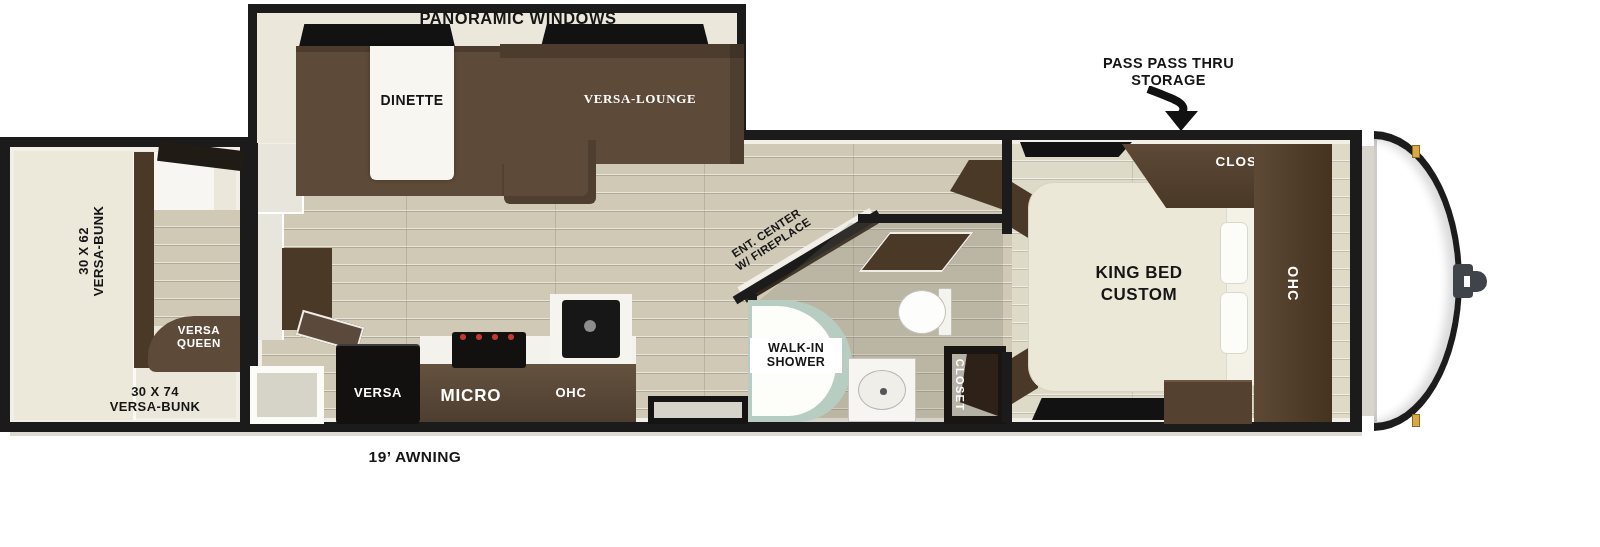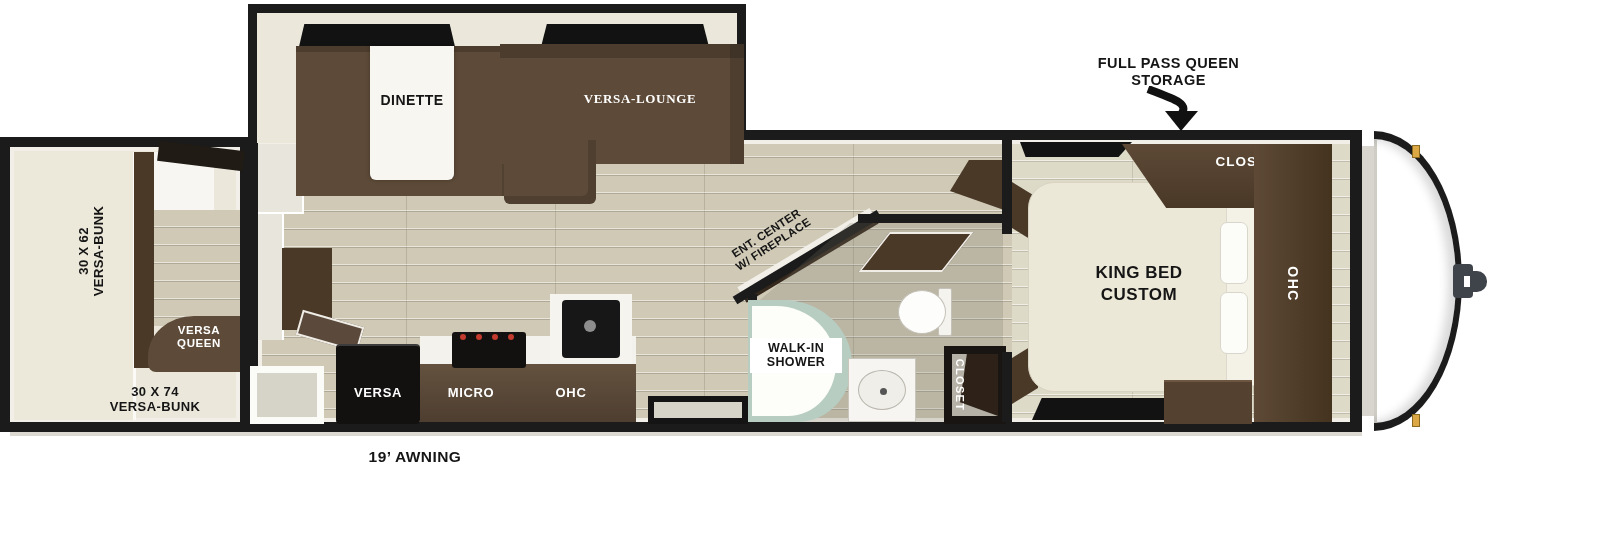--- a/index.html
+++ b/index.html
@@ -48,21 +48,21 @@
     <span class="abs" style="left:40px;top:2px;width:6px;height:6px;border-radius:50%;background:var(--burner-red,#c23b2d);"></span>
     <span class="abs" style="left:56px;top:2px;width:6px;height:6px;border-radius:50%;background:var(--burner-red,#c23b2d);"></span>
   </div>
   <div class="abs" style="left:336px;top:344px;width:84px;height:80px;background:var(--appliance-black,#131110);border-radius:4px;border-top:2px solid #3c3c3c;">
     <div class="lbl-w" style="margin-top:40px;font-size:13px;">VERSA</div>
   </div>
   <div class="abs" style="left:550px;top:294px;width:82px;height:70px;background:#f5f4ef;"></div>
   <div class="abs" style="left:562px;top:300px;width:58px;height:58px;background:#171717;border-radius:4px;">
     <span class="abs" style="left:22px;top:20px;width:12px;height:12px;border-radius:50%;background:#8d8d8d;"></span>
   </div>
-  <div class="lbl-w abs" style="left:428px;top:386px;width:86px;font-size:13px;">MICRO</div>
+  <div class="lbl-w abs" style="left:428px;top:386px;width:86px;font-size:17px;">MICRO</div>
   <div class="lbl-w abs" style="left:528px;top:386px;width:86px;font-size:13px;">OHC</div>
   <div class="abs" style="left:648px;top:396px;width:100px;height:28px;background:#d6d3c9;border:6px solid #141414;"></div>
 
   <div class="abs" style="left:742px;top:286px;width:154px;height:18px;background:#f1efe8;border-bottom:5px solid #35291d;transform:rotate(-31deg);transform-origin:0 50%;"></div>
   <div class="abs wall" style="left:735px;top:296px;width:168px;height:9px;transform:rotate(-31deg);transform-origin:0 50%;"></div>
   <div class="abs lbl" style="left:695px;top:226px;width:150px;font-size:11.5px;transform:rotate(-33deg);">
     <div>ENT. CENTER</div>
     <div>W/ FIREPLACE</div>
   </div>
 
@@ -149,23 +149,24 @@
   </div>
   <div class="abs lbl" style="left:32px;top:236px;width:120px;font-size:13px;transform:rotate(-90deg);">
     <div>30 X 62</div>
     <div>VERSA-BUNK</div>
   </div>
   <div class="abs lbl" style="left:95px;top:385px;width:120px;font-size:13px;">
     <div>30 X 74</div>
     <div>VERSA-BUNK</div>
   </div>
 
+  <div class="abs lbl" style="left:368px;top:9px;width:300px;font-size:16.5px;">PANORAMIC WINDOWS</div>
 
   <div class="abs lbl" style="left:1076px;top:55px;width:185px;font-size:14.5px;line-height:17px;">
-    <div>FULL PASS QUEEN</div>
+    <div>PASS PASS THRU</div>
     <div>STORAGE</div>
   </div>
   <svg class="abs" style="left:1102px;top:86px;" width="160" height="46" viewBox="0 0 160 46">
     <path d="M46 3 C72 13 86 17 80 27" fill="none" stroke="#111" stroke-width="8"></path>
     <polygon points="63,25 96,25 79,45" fill="#111"></polygon>
   </svg>
 
   <div class="abs lbl" style="left:330px;top:448px;width:170px;font-size:15.5px;">19’ AWNING</div>
 
 </div>

